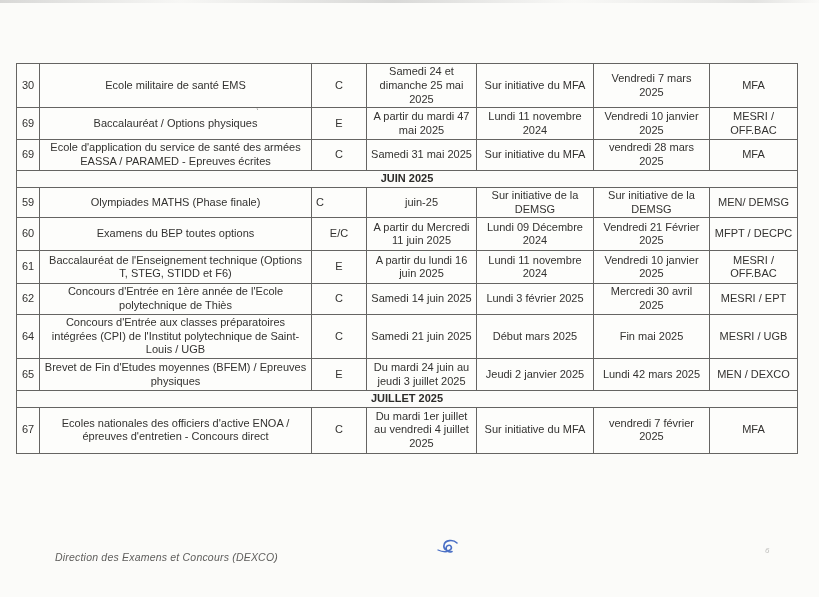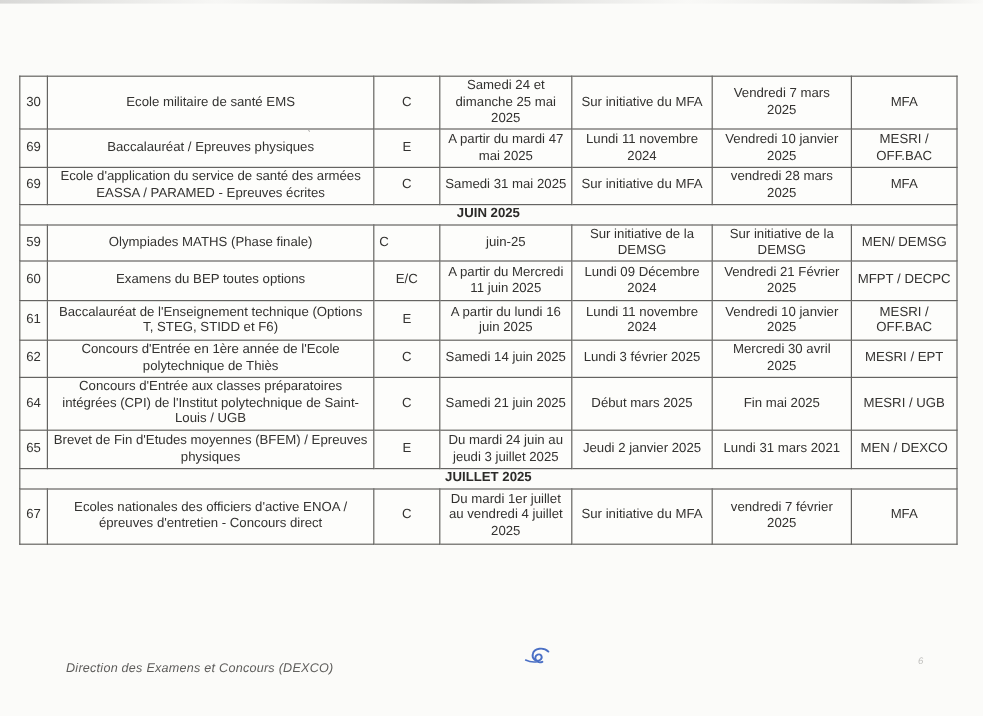--- a/index.html
+++ b/index.html
@@ -66,21 +66,21 @@
       <td class="num">30</td>
       <td class="name">Ecole militaire de santé EMS</td>
       <td class="ctr">C</td>
       <td class="ctr">Samedi 24 et dimanche 25 mai 2025</td>
       <td class="ctr">Sur initiative du MFA</td>
       <td class="ctr">Vendredi 7 mars 2025</td>
       <td class="org">MFA</td>
     </tr>
     <tr style="height:32px">
       <td class="num">69</td>
-      <td class="name">Baccalauréat / Epreuves physiques</td>
+      <td class="name">Baccalauréat / Options physiques</td>
       <td class="ctr">E</td>
       <td class="ctr">A partir du mardi 47 mai 2025</td>
       <td class="ctr">Lundi 11 novembre 2024</td>
       <td class="ctr">Vendredi 10 janvier 2025</td>
       <td class="org">MESRI / OFF.BAC</td>
     </tr>
     <tr style="height:30px">
       <td class="num">69</td>
       <td class="name">Ecole d'application du service de santé des armées EASSA / PARAMED - Epreuves écrites</td>
       <td class="ctr">C</td>
@@ -136,21 +136,21 @@
       <td class="ctr">Début mars 2025</td>
       <td class="ctr">Fin mai 2025</td>
       <td class="org">MESRI / UGB</td>
     </tr>
     <tr style="height:32px">
       <td class="num">65</td>
       <td class="name">Brevet de Fin d'Etudes moyennes (BFEM) / Epreuves physiques</td>
       <td class="ctr">E</td>
       <td class="ctr">Du mardi 24 juin au jeudi 3 juillet 2025</td>
       <td class="ctr">Jeudi 2 janvier 2025</td>
-      <td class="ctr">Lundi 31 mars 2021</td>
+      <td class="ctr">Lundi 42 mars 2025</td>
       <td class="org">MEN / DEXCO</td>
     </tr>
     <tr class="section" style="height:14px">
       <td colspan="7">JUILLET 2025</td>
     </tr>
     <tr style="height:46px">
       <td class="num">67</td>
       <td class="name">Ecoles nationales des officiers d'active ENOA / épreuves d'entretien - Concours direct</td>
       <td class="ctr">C</td>
       <td class="ctr">Du mardi 1er juillet au vendredi 4 juillet 2025</td>

